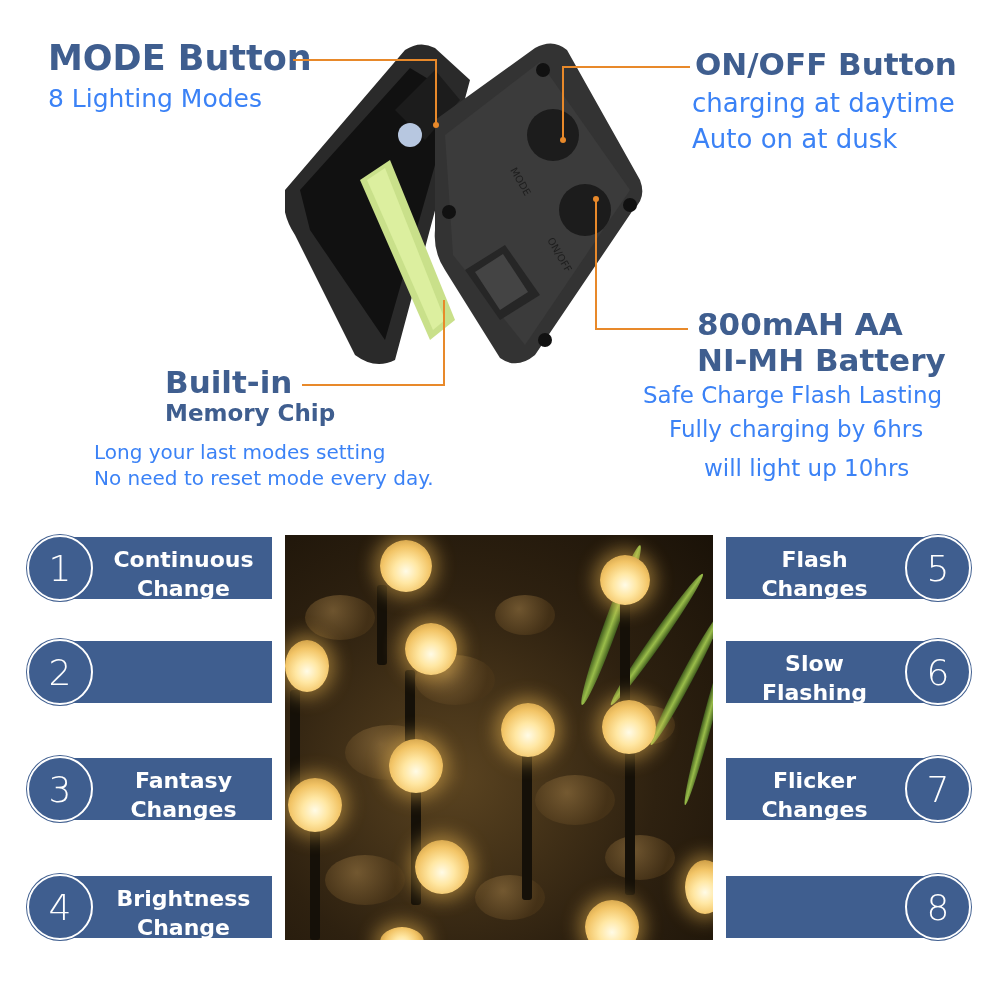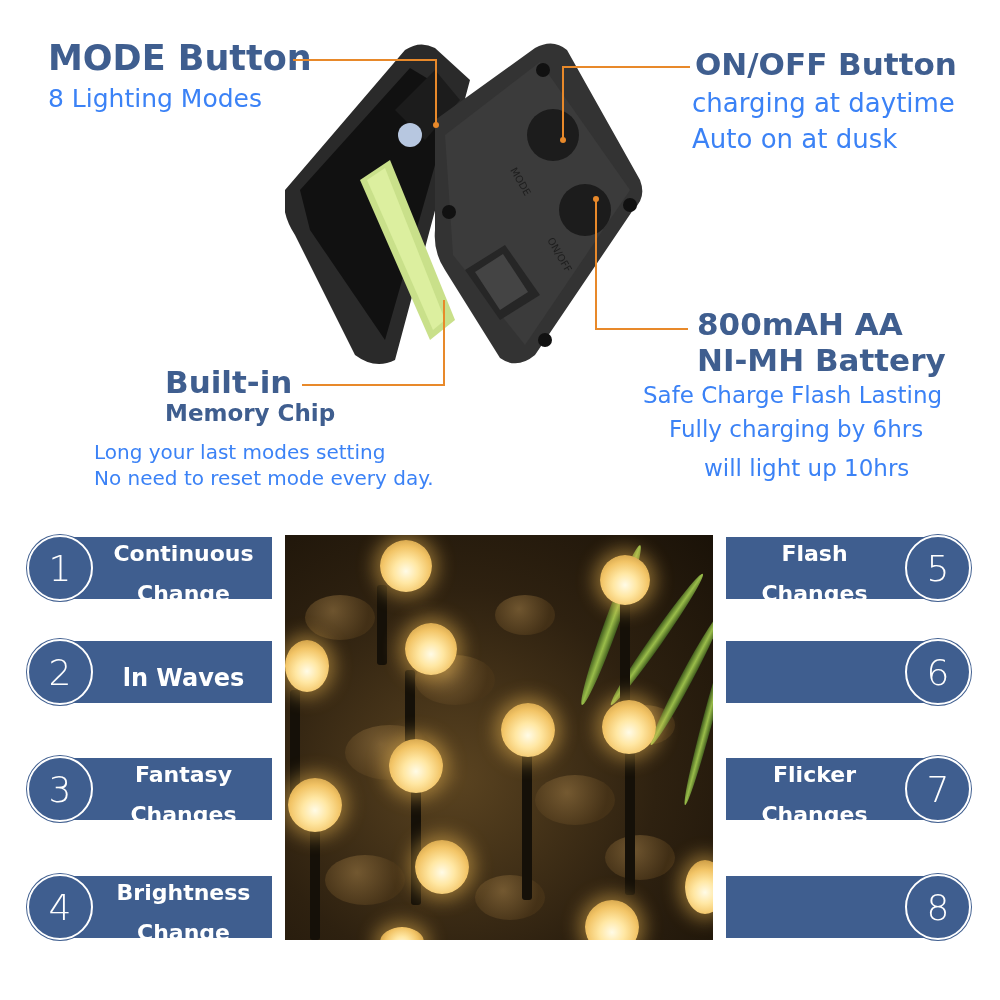--- a/index.html
+++ b/index.html
@@ -16,21 +16,21 @@
   .device { position: absolute; left: 285px; top: 40px; width: 360px; height: 330px; }
 
   
   .badge { position: absolute; height: 66px; width: 245px; }
   .badge .bar { position: absolute; top: 2px; height: 62px; background: #3f5e8f; }
   .badge .circle { position: absolute; top: 0; width: 66px; height: 66px; border-radius: 50%;
                    background: #3f5e8f; border: 2px solid #fff; box-shadow: 0 0 0 1px #3f5e8f;
                    color: #fff; font-size: 36px; font-family: "DejaVu Sans", sans-serif; font-weight: 300;
                    display: flex; align-items: center; justify-content: center; }
   .badge .label { position: absolute; top: 2px; height: 74px; color: #fff; font-weight: bold; font-size: 22px;
-                  line-height: 40px; text-align: center; display: flex; align-items: center; justify-content: center; white-space: pre-line; }
+                  line-height: 29px; text-align: center; display: flex; align-items: center; justify-content: center; white-space: pre-line; }
   .badge.left .circle { left: 0; }
   .badge.left .bar { left: 30px; right: 0; }
   .badge.left .label { left: 72px; right: 4px; }
   .badge.right .circle { right: 0; }
   .badge.right .bar { left: 0; right: 30px; }
   .badge.right .label { left: 4px; right: 72px; }
 
   .photo { position: absolute; left: 285px; top: 535px; width: 428px; height: 405px; overflow: hidden;
            background: radial-gradient(ellipse at 40% 60%, #5a4320 0%, #2e2110 55%, #1a1208 100%); }
   .bulb { position: absolute; border-radius: 50%;
@@ -107,21 +107,20 @@
 
 <div class="badge left" style="left:27px; top:535px;">
   <div class="bar"></div>
   <div class="circle">1</div>
   <div class="label">Continuous
 Change</div>
 </div>
 <div class="badge left" style="left:27px; top:639px;">
   <div class="bar"></div>
   <div class="circle">2</div>
-  <div class="label" style="font-size:24px;">ln Waves</div>
 </div>
 <div class="badge left" style="left:27px; top:756px;">
   <div class="bar"></div>
   <div class="circle">3</div>
   <div class="label">Fantasy
 Changes</div>
 </div>
 <div class="badge left" style="left:27px; top:874px;">
   <div class="bar"></div>
   <div class="circle">4</div>
@@ -131,20 +130,22 @@
 
 <div class="badge right" style="left:726px; top:535px;">
   <div class="bar"></div>
   <div class="circle">5</div>
   <div class="label">Flash
 Changes</div>
 </div>
 <div class="badge right" style="left:726px; top:639px;">
   <div class="bar"></div>
   <div class="circle">6</div>
+  <div class="label">Slow
+Flashing</div>
 </div>
 <div class="badge right" style="left:726px; top:756px;">
   <div class="bar"></div>
   <div class="circle">7</div>
   <div class="label">Flicker
 Changes</div>
 </div>
 <div class="badge right" style="left:726px; top:874px;">
   <div class="bar"></div>
   <div class="circle">8</div>

